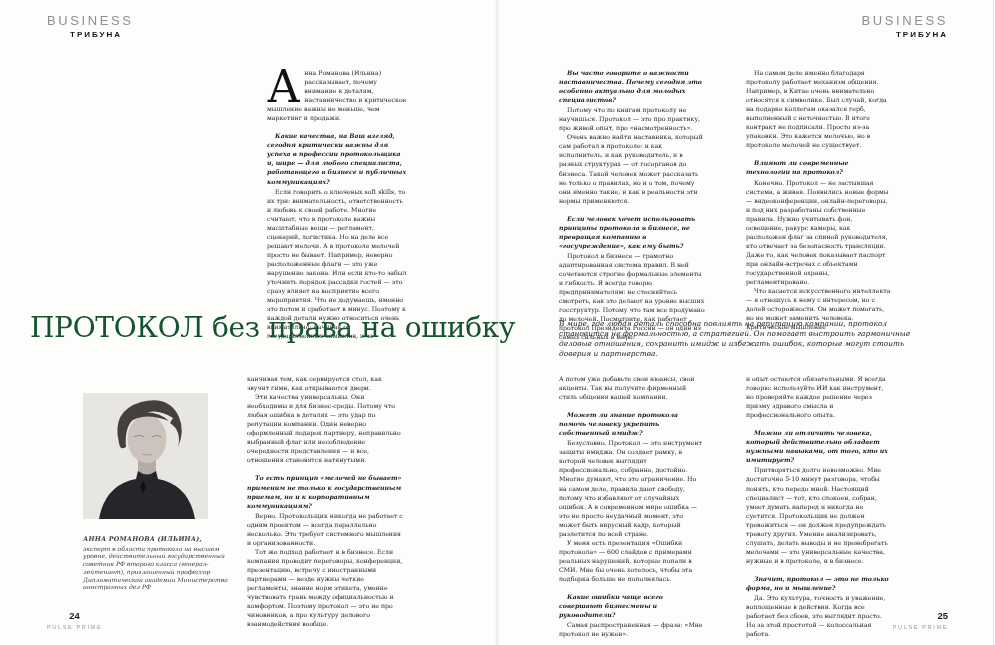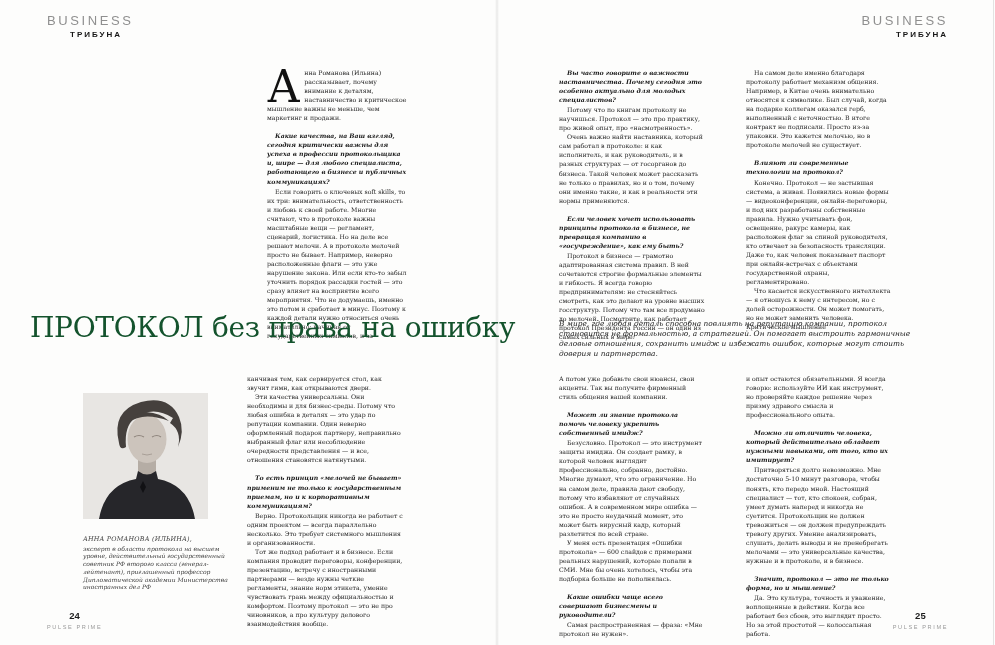--- a/index.html
+++ b/index.html
@@ -50,26 +50,26 @@
     float:left; font-size:44px; line-height:33px; padding:2px 4px 0 0; color:#111;
   }
 
   
   .photo { position:absolute; left:83px; top:393px; width:125px; height:126px; }
   .photo svg { display:block; width:100%; height:100%; }
   .caption {
     position:absolute; left:83px; top:536px; width:158px;
     font-style:italic; font-size:6px; line-height:7.7px; color:#3c3c3c;
   }
-  .cap-name { font-size:6.4px; letter-spacing:0.2px; display:block; margin-bottom:1px; }
+  .cap-name { font-size:6.4px; letter-spacing:0.2px; display:block; margin-bottom:1px;font-weight:bold; }
 
   
   .footer { position:absolute; top:610px; font-family:"Liberation Sans", sans-serif; }
   .footer.left { left:47px; text-align:center; }
-  .footer.right { right:47px; text-align:center; }
+  .footer.right { right:47px; text-align:right; }
   .pagenum { font-size:9.5px; font-weight:bold; color:#1d1d1d; }
   .mag { font-size:5.6px; letter-spacing:1.6px; color:#9a9a9a; margin-top:3px; }
 </style>
 </head>
 <body>
 
 <div class="fold"></div>
 <div class="page-edge-right"></div>
 
 <div class="runhead left">

